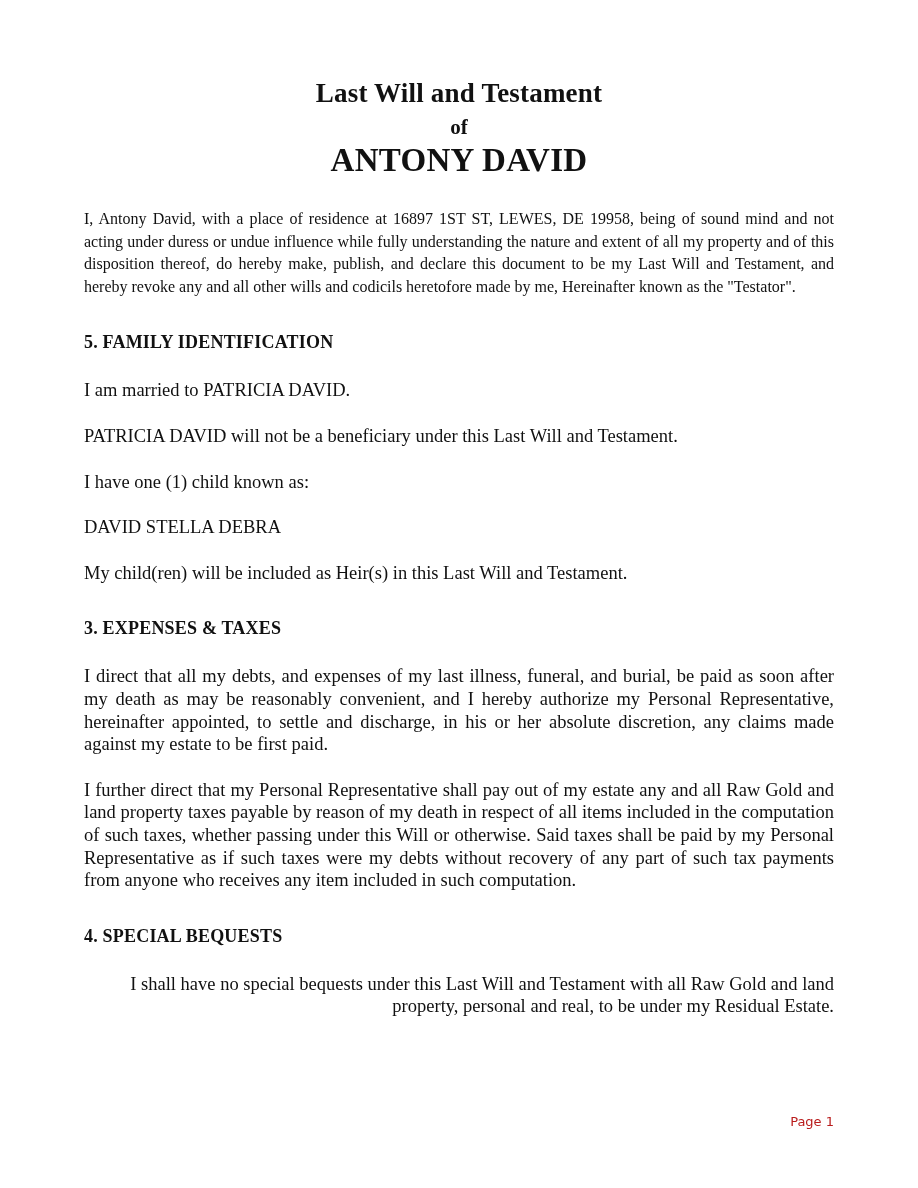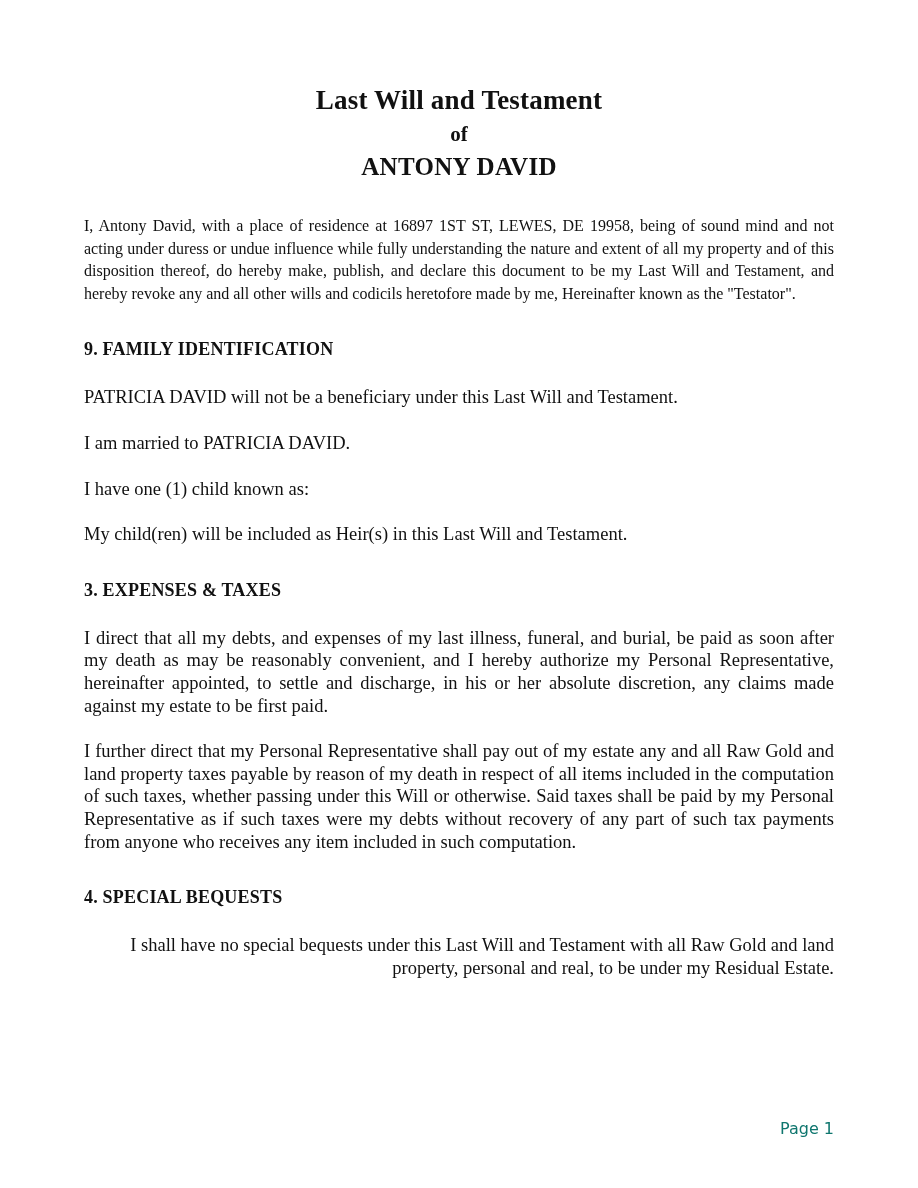--- a/index.html
+++ b/index.html
@@ -10,21 +10,21 @@
   }
   body {
     font-family: "Liberation Serif", "DejaVu Serif", serif;
     color: #111111;
   }
   .page {
     position: relative;
     width: 918px;
     height: 1140px;
     background: #ffffff;
-    margin: 11px auto;
+    margin: 4px auto;
     overflow: hidden;
     box-sizing: border-box;
   }
   .content {
     position: absolute;
     left: 84px;
     top: 0;
     width: 750px;
   }
 
@@ -39,21 +39,21 @@
     line-height: 34px;
     letter-spacing: 0.2px;
   }
   .doc-of {
     font-size: 21px;
     font-weight: bold;
     line-height: 30px;
     margin-top: 2px;
   }
   .doc-name {
-    font-size: 25px;
+    font-size: 33px;
     font-weight: bold;
     line-height: 32px;
     margin-top: 2px;
     letter-spacing: 0.3px;
     text-align: center;
   }
 
   
   .preamble {
     margin-top: 32px;
@@ -91,46 +91,47 @@
   h2.section-heading + p.para {
     margin-top: 26px;
   }
 
   
   .footer {
     position: absolute;
     right: 84px;
     top: 1110px;
     font-family: "DejaVu Sans", "Liberation Sans", sans-serif;
-    font-size: 16px;
+    font-size: 13px;
     line-height: 16px;
-    color: #0f766e;
+    color: #b91c1c;
     text-align: right;
   }
 </style>
 </head>
 <body>
 
 <div class="page">
 
   <div class="content">
 
     <div class="title-block">
       <div class="doc-title">Last Will and Testament</div>
       <div class="doc-of">of</div>
       <div class="doc-name">ANTONY DAVID</div>
     </div>
 
     <p class="preamble">I, Antony David, with a place of residence at 16897 1ST ST, LEWES, DE 19958, being of sound mind and not acting under duress or undue influence while fully understanding the nature and extent of all my property and of this disposition thereof, do hereby make, publish, and declare this document to be my Last Will and Testament, and hereby revoke any and all other wills and codicils heretofore made by me, Hereinafter known as the "Testator".</p>
 
     <div class="section">
-      <h2 class="section-heading">9. FAMILY IDENTIFICATION</h2>
+      <h2 class="section-heading">5. FAMILY IDENTIFICATION</h2>
+      <p class="para short">I am married to PATRICIA DAVID.</p>
       <p class="para short">PATRICIA DAVID will not be a beneficiary under this Last Will and Testament.</p>
-      <p class="para short">I am married to PATRICIA DAVID.</p>
       <p class="para short">I have one (1) child known as:</p>
+      <p class="para short">DAVID STELLA DEBRA</p>
       <p class="para short">My child(ren) will be included as Heir(s) in this Last Will and Testament.</p>
     </div>
 
     <div class="section">
     </div>
 
     <div class="section">
       <h2 class="section-heading">3. EXPENSES &amp; TAXES</h2>
       <p class="para">I direct that all my debts, and expenses of my last illness, funeral, and burial, be paid as soon after my death as may be reasonably convenient, and I hereby authorize my Personal Representative, hereinafter appointed, to settle and discharge, in his or her absolute discretion, any claims made against my estate to be first paid.</p>
       <p class="para">I further direct that my Personal Representative shall pay out of my estate any and all Raw Gold and land property taxes payable by reason of my death in respect of all items included in the computation of such taxes, whether passing under this Will or otherwise. Said taxes shall be paid by my Personal Representative as if such taxes were my debts without recovery of any part of such tax payments from anyone who receives any item included in such computation.</p>

